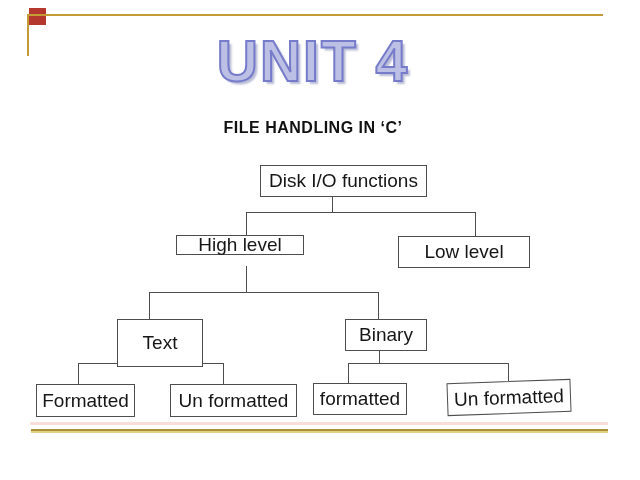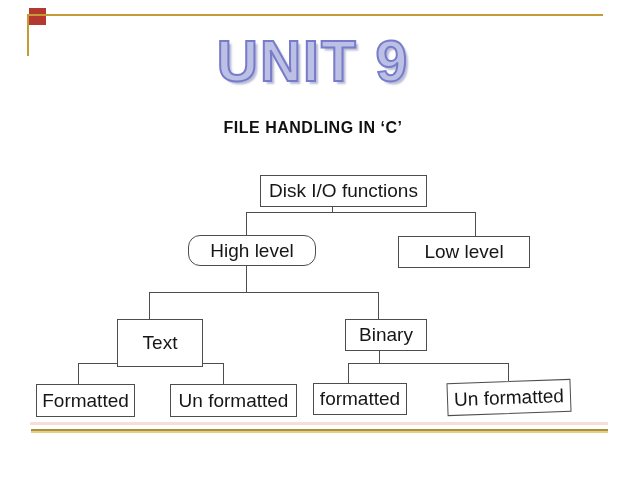--- a/index.html
+++ b/index.html
@@ -36,42 +36,42 @@
   .conn{position:absolute;background:#4d4d4d;}
 </style>
 </head>
 <body>
 
 <div id="slide">
   <div id="red-square"></div>
   <div id="gold-top-h"></div>
   <div id="gold-top-v"></div>
 
-  <div id="title">UNIT 9</div>
+  <div id="title">UNIT 4</div>
   <div id="subtitle">FILE HANDLING IN ‘C’</div>
 
   <div id="diagram">
       <div class="conn" style="left: 332px; top: 197px; width: 1px; height: 15px;"></div>
       <div class="conn" style="left: 246px; top: 212px; width: 230px; height: 1px;"></div>
       <div class="conn" style="left: 246px; top: 212px; width: 1px; height: 23px;"></div>
       <div class="conn" style="left: 475px; top: 212px; width: 1px; height: 24px;"></div>
       <div class="conn" style="left: 246px; top: 266px; width: 1px; height: 26px;"></div>
       <div class="conn" style="left: 149px; top: 292px; width: 230px; height: 1px;"></div>
       <div class="conn" style="left: 149px; top: 292px; width: 1px; height: 27px;"></div>
       <div class="conn" style="left: 378px; top: 292px; width: 1px; height: 27px;"></div>
       <div class="conn" style="left: 158px; top: 351px; width: 1px; height: 13px;"></div>
       <div class="conn" style="left: 78px; top: 363px; width: 146px; height: 1px;"></div>
       <div class="conn" style="left: 78px; top: 363px; width: 1px; height: 21px;"></div>
       <div class="conn" style="left: 223px; top: 363px; width: 1px; height: 21px;"></div>
       <div class="conn" style="left: 379px; top: 351px; width: 1px; height: 13px;"></div>
       <div class="conn" style="left: 348px; top: 363px; width: 161px; height: 1px;"></div>
       <div class="conn" style="left: 348px; top: 363px; width: 1px; height: 20px;"></div>
       <div class="conn" style="left: 508px; top: 363px; width: 1px; height: 18px;"></div>
-      <div class="node" style="left: 260px; top: 175px; width: 167px; height: 32px;">Disk I/O functions</div>
-      <div class="node" style="left: 188px; top: 235px; width: 128px; height: 31px; border-radius: 12px;">High level</div>
+      <div class="node" style="left: 260px; top: 165px; width: 167px; height: 32px;">Disk I/O functions</div>
+      <div class="node" style="left: 176px; top: 235px; width: 128px; height: 20px;">High level</div>
       <div class="node" style="left: 398px; top: 236px; width: 132px; height: 32px;">Low level</div>
       <div class="node" style="left: 117px; top: 319px; width: 86px; height: 48px;">Text</div>
       <div class="node" style="left: 345px; top: 319px; width: 82px; height: 32px;">Binary</div>
       <div class="node" style="left: 36px; top: 384px; width: 99px; height: 33px;">Formatted</div>
       <div class="node" style="left: 170px; top: 384px; width: 127px; height: 33px;">Un formatted</div>
       <div class="node" style="left: 313px; top: 383px; width: 94px; height: 32px;">formatted</div>
       <div class="node" style="left: 447px; top: 381px; width: 124px; height: 33px; transform: rotate(-2deg);">Un formatted</div>
     </div>
 
   <div id="pink-bottom"></div>

